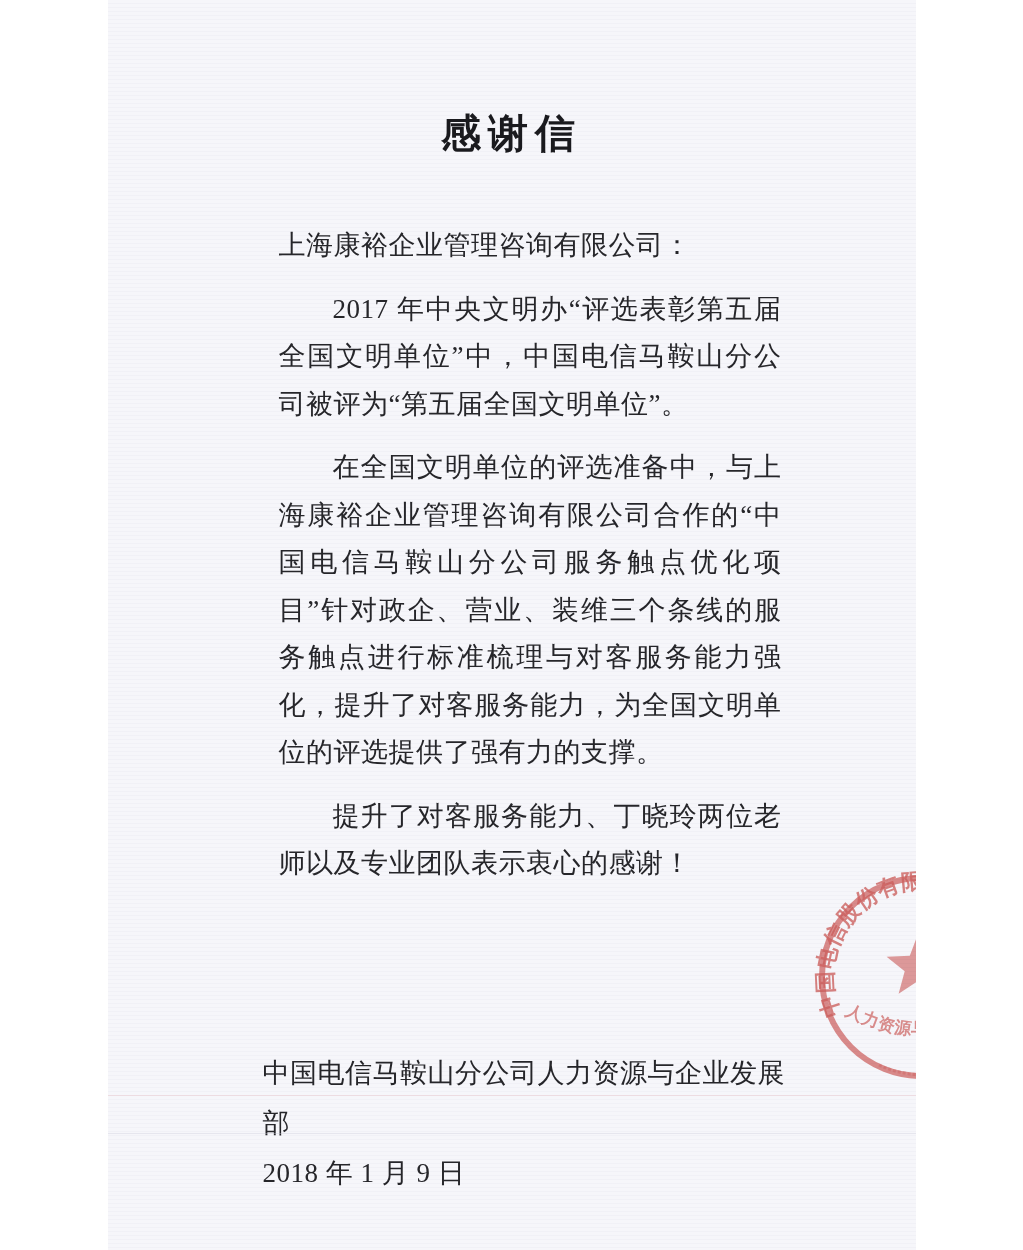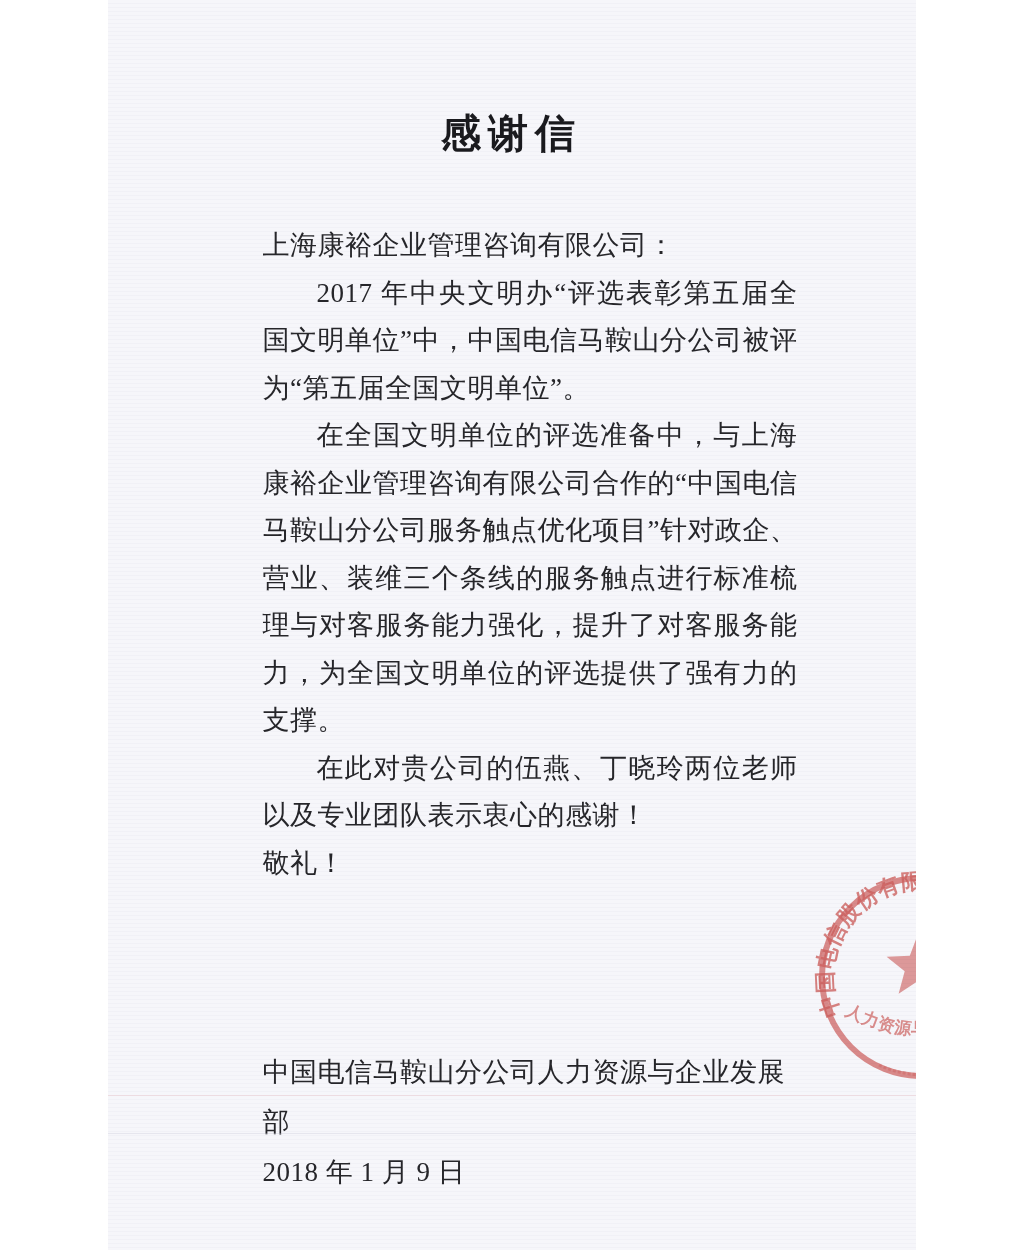--- a/index.html
+++ b/index.html
@@ -26,21 +26,21 @@
     letter-spacing:7px;
     color:#1a1a1e;
   }
   .body{
     margin:64px 118px 0 155px; 
     font-size:27px;
     line-height:47.5px;
     text-align:justify;
     letter-spacing:0.5px;
   }
-  .body p{margin:0;}
+  .body p{margin:16px;}
   .indent{text-indent:2em;font-family:Liberation Serif, serif;}
   .sign-block{
     margin-top:160px;
     text-align:left;
     font-size:27px;
     line-height:50px;
   }
   .sign-date{padding-right:16px;}
   .stamp{
     position:absolute;
@@ -67,22 +67,21 @@
 <body>
 
 <div class="page">
 
   <h1 class="title">感谢信</h1>
 
   <div class="body">
     <p>上海康裕企业管理咨询有限公司：</p>
     <p class="indent">2017 年中央文明办“评选表彰第五届全国文明单位”中，中国电信马鞍山分公司被评为“第五届全国文明单位”。</p>
     <p class="indent">在全国文明单位的评选准备中，与上海康裕企业管理咨询有限公司合作的“中国电信马鞍山分公司服务触点优化项目”针对政企、营业、装维三个条线的服务触点进行标准梳理与对客服务能力强化，提升了对客服务能力，为全国文明单位的评选提供了强有力的支撑。</p>
-    <p class="indent">在此对贵公司的伍燕、丁晓玲两位老师以及专业团队表示衷心的感谢！</p>
-    <p>敬礼！</p>
+    <p class="indent">提升了对客服务能力、丁晓玲两位老师以及专业团队表示衷心的感谢！</p>
 
     <div class="sign-block">
       <div>中国电信马鞍山分公司人力资源与企业发展部</div>
       <div class="sign-date">2018 年 1 月 9 日</div>
     </div>
   </div>
 
   <svg class="stamp" viewBox="-107 -107 214 214">
     <defs>
       <path id="arcTop" d="M -80 38 A 88.5 88.5 0 1 1 80 38" fill="none"></path>

